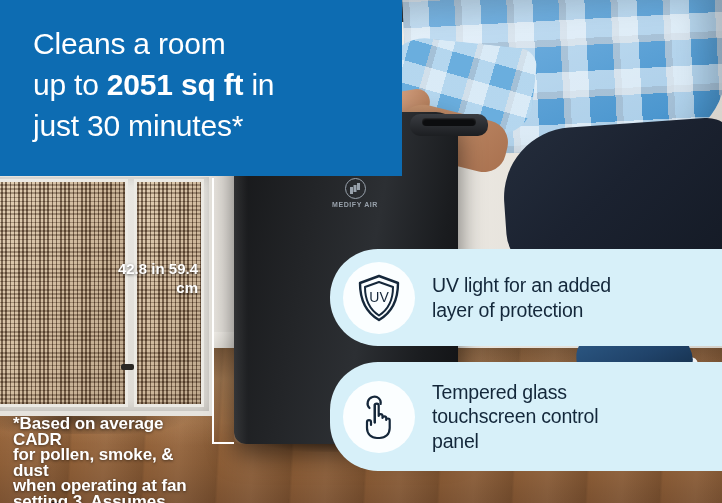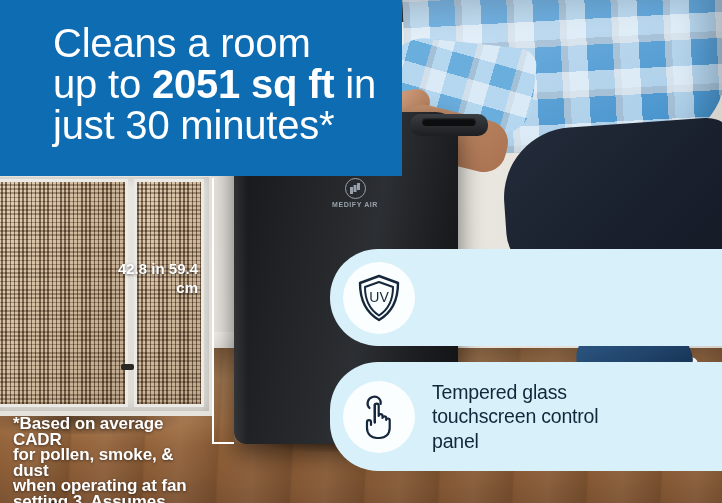--- a/index.html
+++ b/index.html
@@ -244,26 +244,25 @@
     width: 402px;
     height: 176px;
     background: #0d6cb2;
     z-index: 6;
   }
   .banner-text {
     position: absolute;
     left: 33px; top: 23px;
     right: 16px;
     color: #ffffff;
-    font-size: 40px;
+    font-size: 30px;
     line-height: 41px;
     font-weight: 400;
     letter-spacing: -0.2px;
     white-space: pre-line;
-    margin-left: 20px;
   }
   .banner-text b { font-weight: 700; }
 
   
   .dim-line {
     position: absolute;
     left: 212px; top: 178px;
     width: 2px; height: 266px;
     background: #ffffff;
     z-index: 7;
@@ -403,20 +402,22 @@
 room with 8 foot ceiling.</div>
 
   <div class="callout callout-1">
     <div class="callout-icon">
       <svg width="46" height="50" viewBox="0 0 46 50">
         <path d="M23 3 L42 10 C42 27 35 40 23 47 C11 40 4 27 4 10 Z" fill="none" stroke="#15273a" stroke-width="2.4" stroke-linejoin="round"></path>
         <path d="M23 9 L37 14 C37 27 31.5 37 23 42.5 C14.5 37 9 27 9 14 Z" fill="none" stroke="#15273a" stroke-width="2" stroke-linejoin="round"></path>
         <text x="23" y="29" text-anchor="middle" font-family="Liberation Sans, sans-serif" font-size="14" fill="#15273a">UV</text>
       </svg>
     </div>
+    <div class="callout-text">UV light for an added
+layer of protection</div>
   </div>
 
   <div class="callout callout-2">
     <div class="callout-icon">
       <svg width="46" height="50" viewBox="0 0 46 50">
         <path d="M13.5 16 C10 12.5 11.5 6.5 16.5 5 C21.5 3.6 25.5 7.5 24.6 12" fill="none" stroke="#15273a" stroke-width="2.2" stroke-linecap="round"></path>
         <path d="M18.8 12.5 L18.8 30.5" fill="none" stroke="#15273a" stroke-width="2.2" stroke-linecap="round"></path>
         <path d="M18.8 30.5 L18.8 13.5 C18.8 10.9 22.7 10.9 22.7 13.5 L22.7 24
                  C22.7 21.6 26.5 21.6 26.5 24 L26.5 26
                  C26.5 23.8 30.2 23.8 30.2 26 L30.2 28

